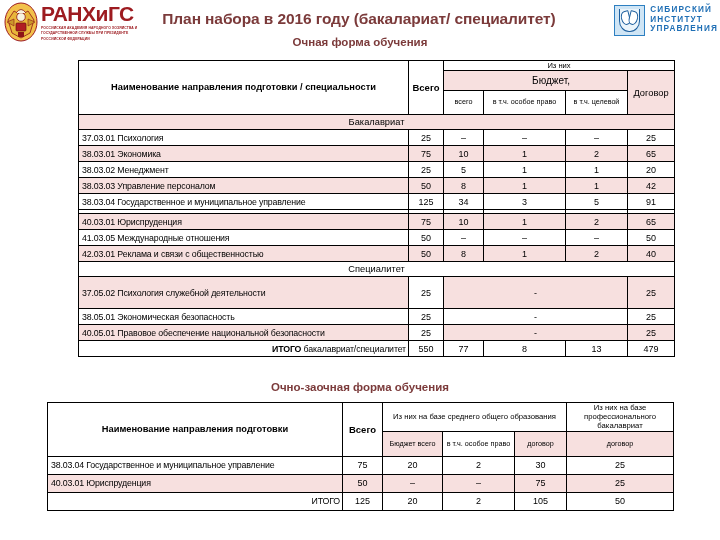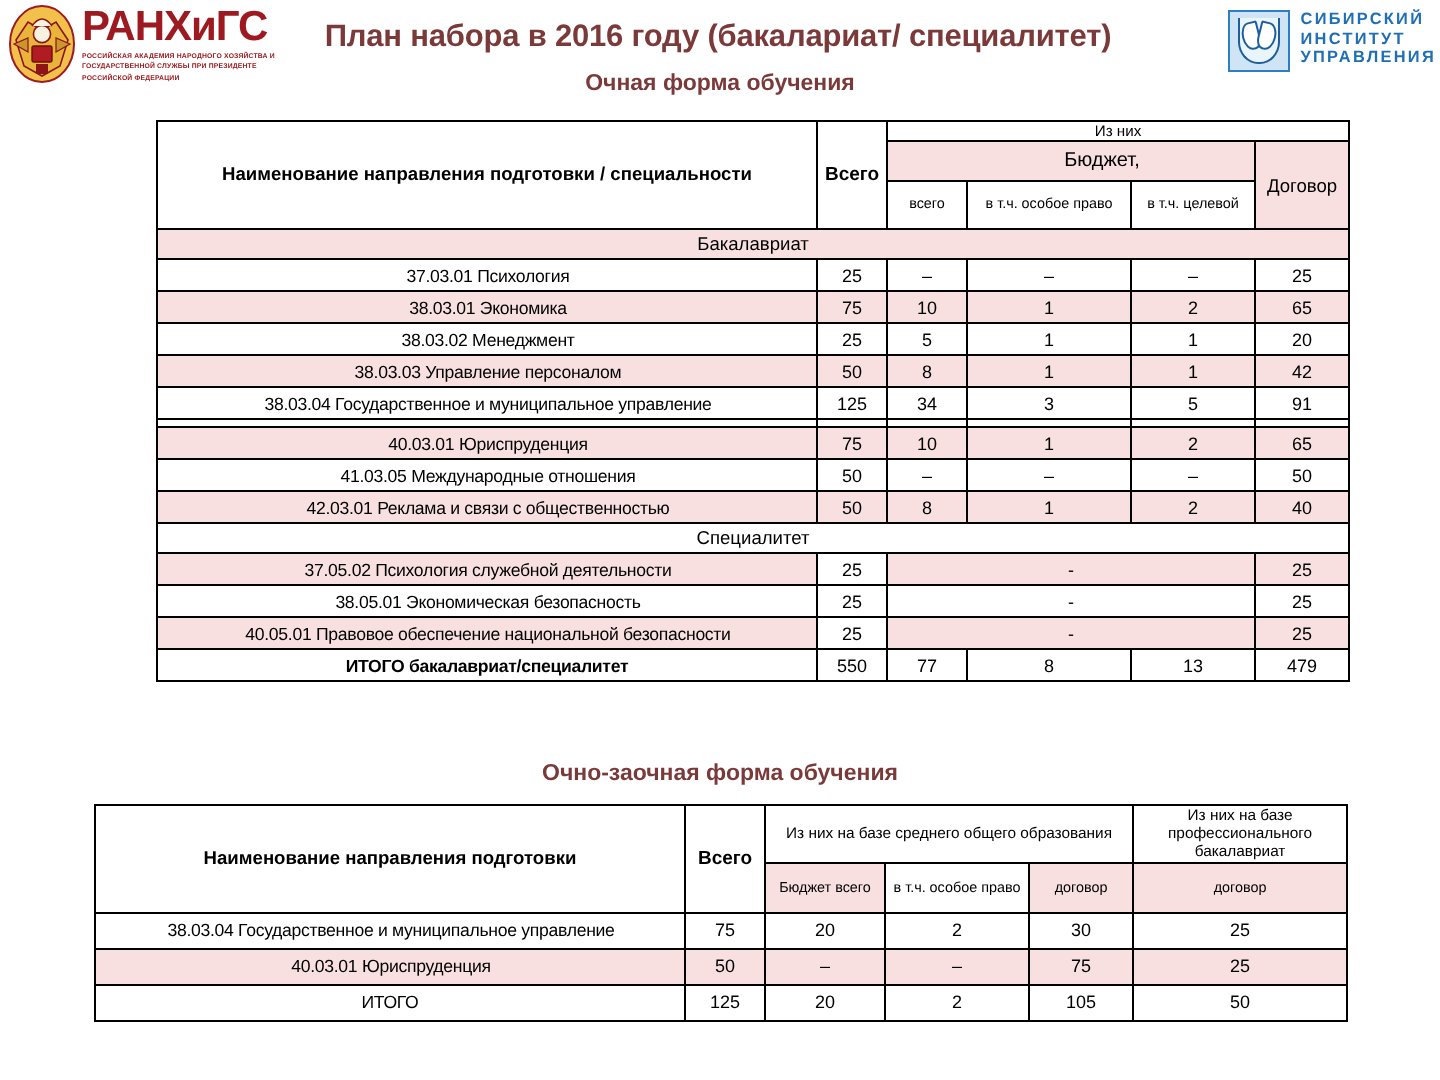--- a/index.html
+++ b/index.html
@@ -159,21 +159,21 @@
   #table-ochnaya .bcelev  { width: 62px; }
   #table-ochnaya .dogovor { width: 47px; }
 
   #table-ochnaya .hdr-izn { font-size: 7.6px; }
   #table-ochnaya .hdr-budget { font-size: 10px; padding-left: 33px; }
   #table-ochnaya .hdr-sub { font-size: 7.2px; line-height: 1.12; }
   #table-ochnaya .hdr-name { font-size: 9.3px; font-weight: bold; line-height: 1.3; }
   #table-ochnaya .hdr-vsego { font-size: 9.5px; font-weight: bold; }
   #table-ochnaya .hdr-dogovor { font-size: 9.3px; }
   #table-ochnaya .sect { font-size: 9.3px; margin-left: 29px; }
-  .rowname { font-size: 8.8px; font-weight: bold; letter-spacing: -0.15px; text-align: center; }
+  .rowname { font-size: 8.8px; font-weight: bold; letter-spacing: -0.15px; }
   .numcell { font-size: 9px; }
 
   
   tr.spacer td { height: 4px; padding: 0; background: #ffffff; }
 
   
   #subtitle-2 {
     position: absolute;
     left: 0;
     top: 381px;
@@ -344,40 +344,40 @@
       <td class="ctr pink numcell">1</td>
       <td class="ctr pink numcell">2</td>
       <td class="ctr pink numcell">40</td>
     </tr>
 
     <tr>
       <td colspan="6" class="ctr white sect" style="height:15px">Специалитет</td>
     </tr>
 
     <tr>
-      <td class="left pink rowname" style="height:16px">37.05.02 Психология служебной деятельности</td>
+      <td class="left pink rowname" style="height:32px">37.05.02 Психология служебной деятельности</td>
       <td class="ctr white numcell">25</td>
       <td colspan="3" class="ctr pink numcell">-</td>
       <td class="ctr pink numcell">25</td>
     </tr>
     <tr>
       <td class="left white rowname" style="height:16px">38.05.01 Экономическая безопасность</td>
       <td class="ctr white numcell">25</td>
       <td colspan="3" class="ctr white numcell">-</td>
       <td class="ctr white numcell">25</td>
     </tr>
     <tr>
       <td class="left pink rowname" style="height:16px">40.05.01 Правовое обеспечение национальной безопасности</td>
       <td class="ctr white numcell">25</td>
       <td colspan="3" class="ctr pink numcell">-</td>
       <td class="ctr pink numcell">25</td>
     </tr>
 
     <tr>
-      <td class="right white rowname" style="height:16px"><span class="b">ИТОГО </span><span style="font-weight:bold">бакалавриат/специалитет</span></td>
+      <td class="right white rowname" style="height:16px"><span class="b">ИТОГО </span><span style="font-weight:normal">бакалавриат/специалитет</span></td>
       <td class="ctr white numcell">550</td>
       <td class="ctr white numcell">77</td>
       <td class="ctr white numcell">8</td>
       <td class="ctr white numcell">13</td>
       <td class="ctr white numcell">479</td>
     </tr>
   </tbody>
 </table>
 
 <div id="subtitle-2">Очно-заочная форма обучения</div>

